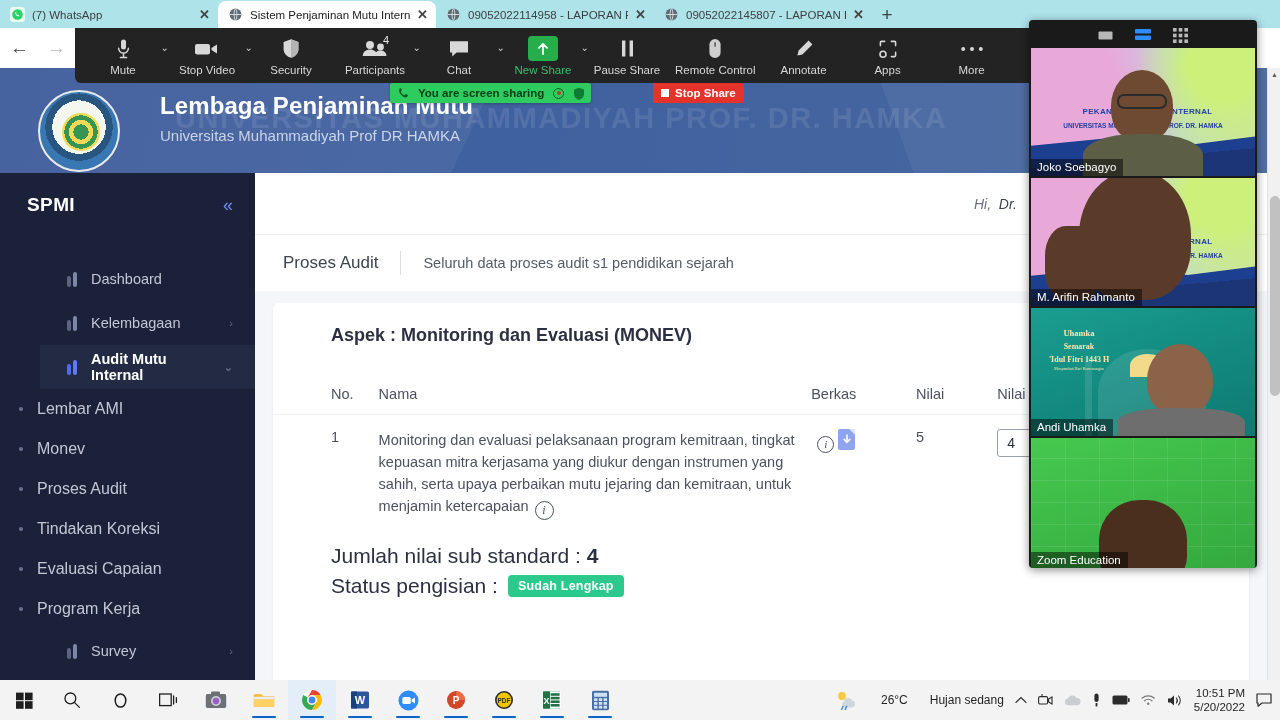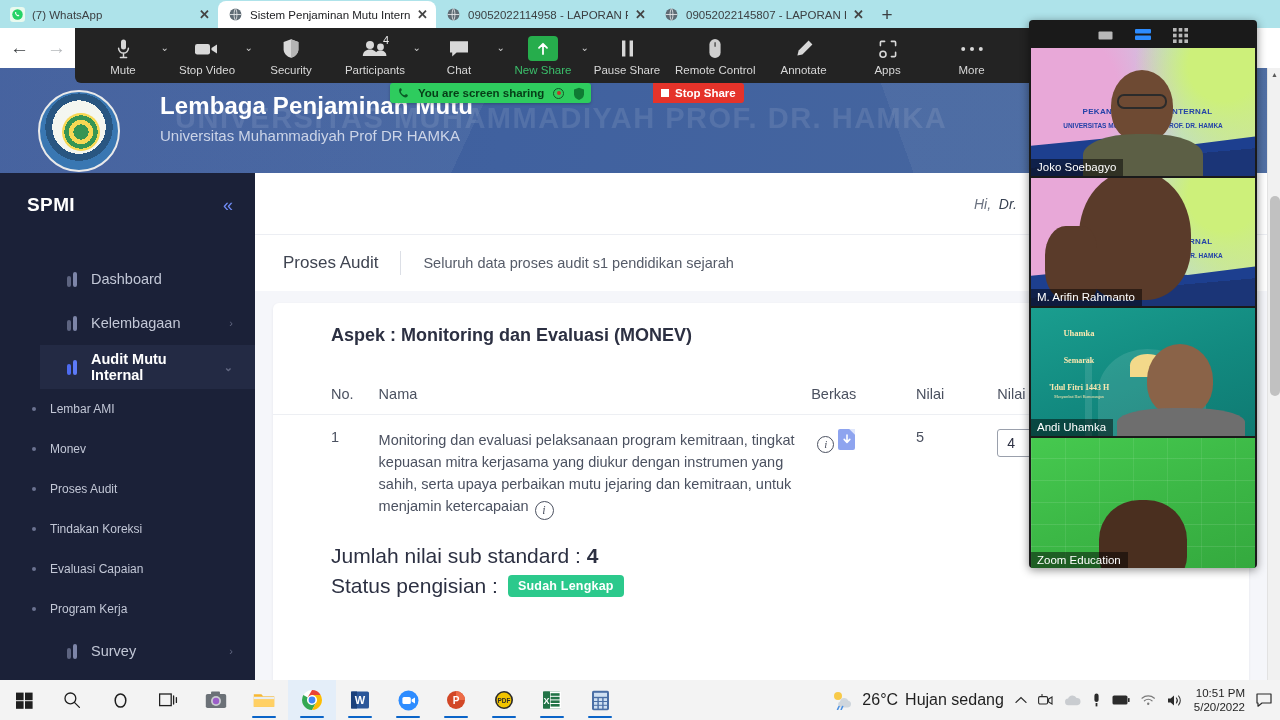--- a/index.html
+++ b/index.html
@@ -96,22 +96,22 @@
   .sb-item.active { background: #232a44; color: #ffffff; font-weight: 700; }
   .sb-ico { display: inline-flex; gap: 2px; align-items: flex-end; flex: 0 0 auto; }
   .sb-ico i { display:block; width:4px; border-radius:2px; background:#5d6480; }
   .sb-ico i:nth-child(1){ height:11px; }
   .sb-ico i:nth-child(2){ height:15px; background:#7d85a8; }
   .sb-item.active .sb-ico i:nth-child(1){ background:#4d6bf0; }
   .sb-item.active .sb-ico i:nth-child(2){ background:#5d7bf8; }
   .sb-label { flex: 1 1 auto; }
   .sb-caret { color: #616781; font-size: 11px; }
   .sb-sub {
-    display:flex; align-items:center; height: 40px; padding-left: 32px; gap: 14px;
-    font-size: 12px; color: #c2c7d6;
+    display:flex; align-items:center; height: 40px; padding-left: 19px; gap: 14px;
+    font-size: 16px; color: #c2c7d6;
   }
   .sb-dot { width: 4px; height: 4px; border-radius: 50%; background: #6b7290; flex:0 0 4px; }
 
   
   .content {
     position: absolute; left: 255px; top: 105px; width: 1012px; height: 515px;
     background: #f5f6fa;
   }
   .topbar {
     height: 62px; background: #ffffff; display:flex; align-items:center;
@@ -275,21 +275,21 @@
     background: rgba(255,255,255,.11); border-radius: 4px 4px 0 0;
   }
   .bg-eid .min1 { left:24%; } .bg-eid .min2 { right:22%; }
   .bg-eid .topdome{ position:absolute; left:44%; bottom:46%; width:16%; height:18%;
                     background:#f3d98a; border-radius:50% 50% 0 0; }
   .bg-eid .txt {
     position:absolute; left:17px; top:20px; color:#fbe8b0;
     font-family:"Liberation Serif", serif; text-align:center; width:62px;
   }
   .bg-eid .txt .b1 { font-size:8.5px; font-weight:700; }
-  .bg-eid .txt .b2 { font-size:8px; font-weight:700; margin-top:18px; }
+  .bg-eid .txt .b2 { font-size:8px; font-weight:700; margin-top:4px; }
   .bg-eid .txt .b3 { font-size:4px; margin-top:2px; line-height:1.5; }
   .bg-green { position:absolute; inset:0; background: linear-gradient(160deg,#46c94f 0%, #3cb846 50%, #34a93e 100%); }
   .bg-green::after{
     content:""; position:absolute; inset:0;
     background-image: repeating-linear-gradient(0deg, rgba(255,255,255,.10) 0 1px, rgba(255,255,255,0) 1px 22px),
                       repeating-linear-gradient(90deg, rgba(255,255,255,.08) 0 1px, rgba(255,255,255,0) 1px 34px);
   }
   .head {
     position:absolute; border-radius:50% 50% 44% 44%;
   }
@@ -304,21 +304,21 @@
   .tb-btn {
     width: 48px; height: 40px; display:flex; align-items:center; justify-content:center;
     position: relative;
   }
   .tb-btn.open::after {
     content:""; position:absolute; bottom:2px; left:12px; width:24px; height:2.5px;
     background:#0a64c8; border-radius:2px;
   }
   .tb-btn.focused { background:#e4eef9; }
   .tb-right { margin-left:auto; display:flex; align-items:center; gap:11px; padding-right: 8px; height:40px; }
-  .weather { display:flex; align-items:center; gap:7px; font-size:16px; color:#1f1f1f; }
+  .weather { display:flex; align-items:center; gap:22px; font-size:12px; color:#1f1f1f; }
   .tray-ico { font-size: 12px; color:#2b2b2b; display:flex; align-items:center; }
   .clock { font-size: 11.5px; color:#1f1f1f; line-height:1.25; text-align:right; }
 </style>
 </head>
 <body>
 <div id="root">
 
 <div class="page">
 
   <div class="site-header">

